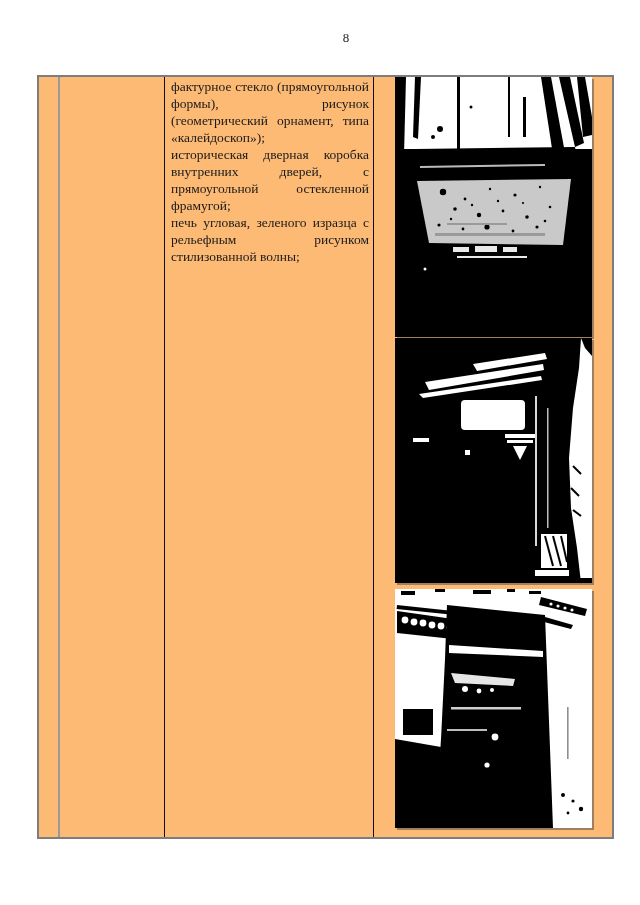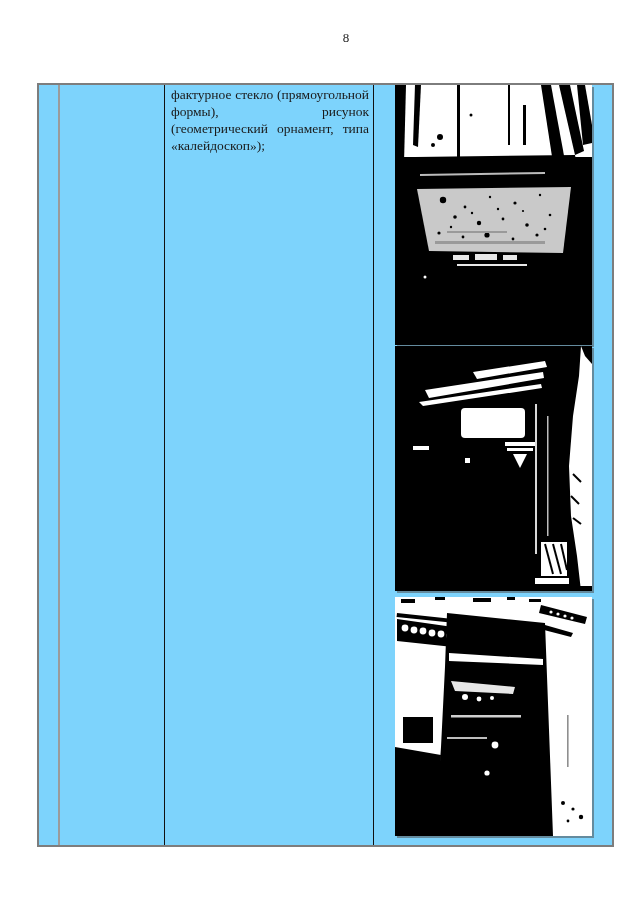--- a/index.html
+++ b/index.html
@@ -21,28 +21,28 @@
     top: 30px;
     left: 0;
     width: 692px; 
     text-align: center;
     font-size: 13px;
     color: #222;
   }
   .doc-table {
     position: absolute;
     left: 37px;
-    top: 83px;
+    top: 75px;
     width: 577px;
     height: 764px;
     border: 2px solid #7d7d7d;
     display: flex;
     flex-direction: row;
     box-sizing: border-box;
-    background: #7dd3fc;
+    background: #fdba74;
   }
   .col {
     box-sizing: border-box;
     height: 100%;
   }
   .col-1 {
     width: 21px;
     border-right: 2px solid #9a9a9a;
   }
   .col-2 {
@@ -89,20 +89,22 @@
 
   <div class="page-number">8</div>
 
   <div class="doc-table">
 
     <div class="col col-1"></div>
     <div class="col col-2"></div>
 
     <div class="col col-3">
       <p class="para-1">фактурное стекло (прямоугольной формы), рисунок (геометрический орнамент, типа «калейдоскоп»);</p>
+      <p class="para-2-body">историческая дверная коробка внутренних дверей, с прямоугольной остекленной фрамугой;</p>
+      <p class="para-3">печь угловая, зеленого изразца с рельефным рисунком стилизованной волны;</p>
     </div>
 
     <div class="col col-4">
 
       <div class="photo photo-1" role="img" aria-label="Окно с фактурным стеклом и отопительный прибор под ним">
         <svg width="197" height="260" viewBox="0 0 197 260" xmlns="http://www.w3.org/2000/svg">
           <rect width="197" height="260" fill="#ffffff"></rect>
 
           <polygon points="0,0 11,0 9,78 0,78" fill="#000"></polygon>
           <polygon points="20,0 26,0 23,62 18,60" fill="#000"></polygon>

